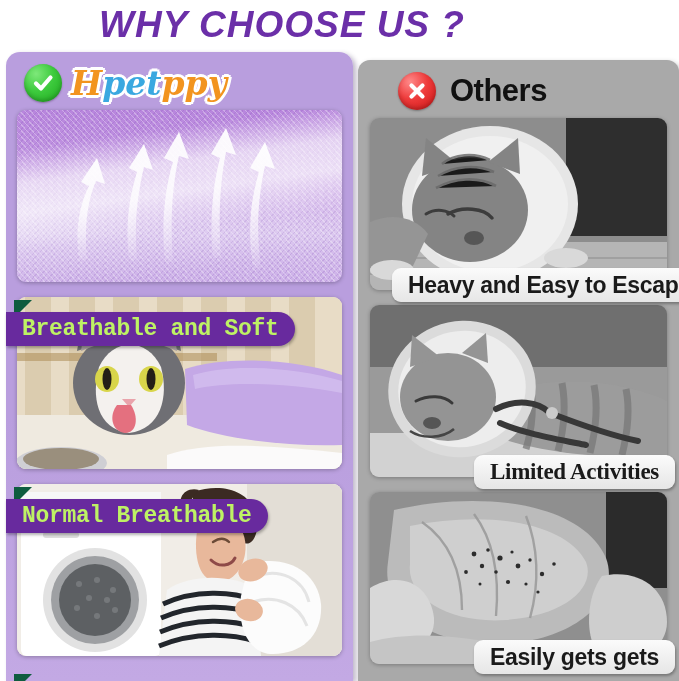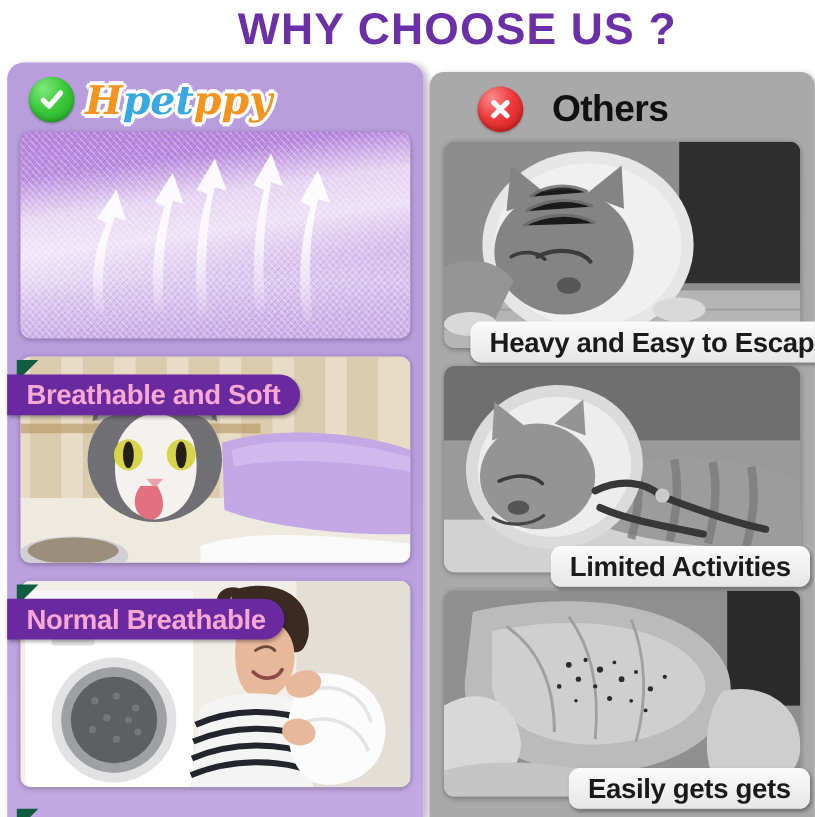--- a/index.html
+++ b/index.html
@@ -16,26 +16,27 @@
   }
 
   
   #page-title {
     position: absolute;
     top: 0;
     left: 0;
     width: 564px;
     height: 50px;
     line-height: 50px;
-    text-align: right;
+    text-align: center;
     font-size: 37px;
     font-weight: bold;
     letter-spacing: 1px;
     color: #6b2fa8;
     white-space: nowrap;
+    font-style: italic;
   }
 
   
   .panel {
     position: absolute;
     box-sizing: border-box;
   }
   #panel-ours {
     left: 6px;
     top: 52px;
@@ -99,21 +100,21 @@
       -2px -2px 0 #fff,  2px -2px 0 #fff,
       -2px  2px 0 #fff,  2px  2px 0 #fff,
       -3px  0   0 #fff,  3px  0   0 #fff,
        0   -3px 0 #fff,  0    3px 0 #fff;
   }
   #brand-logo .part-a { color: #f2941f; }
   #brand-logo .part-b { color: #3aa8e0; }
   #brand-logo .part-c { color: #f2941f; }
 
   #others-label {
-    margin-left: 24px;
+    margin-left: 14px;
     font-size: 31px;
     font-weight: bold;
     color: #111111;
     letter-spacing: -0.5px;
     white-space: nowrap;
   }
 
   
   .card {
     position: absolute;
@@ -176,24 +177,25 @@
     align-items: center;
     height: 34px;
     padding: 0 16px;
     font-size: 23px;
     font-weight: bold;
     white-space: nowrap;
     letter-spacing: -0.3px;
   }
   .caption-ours {
     left: 0;
-    color: #f9a8d4;
+    color: #bef264;
     background: #682a9e;
     border-radius: 0 17px 17px 0;
     box-shadow: 1px 2px 3px rgba(0,0,0,0.3);
+    font-family: Liberation Mono, monospace;
   }
   .caption-others {
     color: #1a1a1a;
     background: linear-gradient(180deg,#fbfbfb 0%, #e6e6e6 100%);
     border-radius: 9px;
     box-shadow: 1px 2px 3px rgba(0,0,0,0.3);
   }
   .fold {
     position: absolute;
     left: 8px;
@@ -203,21 +205,21 @@
     border-bottom: 18px solid transparent;
   }
 
   #caption-ours-1 { top: 260px; }
   #caption-ours-2 { top: 447px; }
   #fold-1 { top: 248px; }
   #fold-2 { top: 435px; }
   #fold-3 { top: 622px; }
 
   #caption-others-1 { left: 392px; top: 268px; }
-  #caption-others-2 { right: 4px;  top: 455px; }
+  #caption-others-2 { right: 4px;  top: 455px; font-family: Liberation Serif, serif; }
   #caption-others-3 { right: 4px;  top: 640px; }
 </style>
 </head>
 <body>
 
 <div id="page-title">WHY CHOOSE US ?</div>
 
 <div class="panel" id="panel-ours">
 
   <div class="panel-head" id="head-ours">

